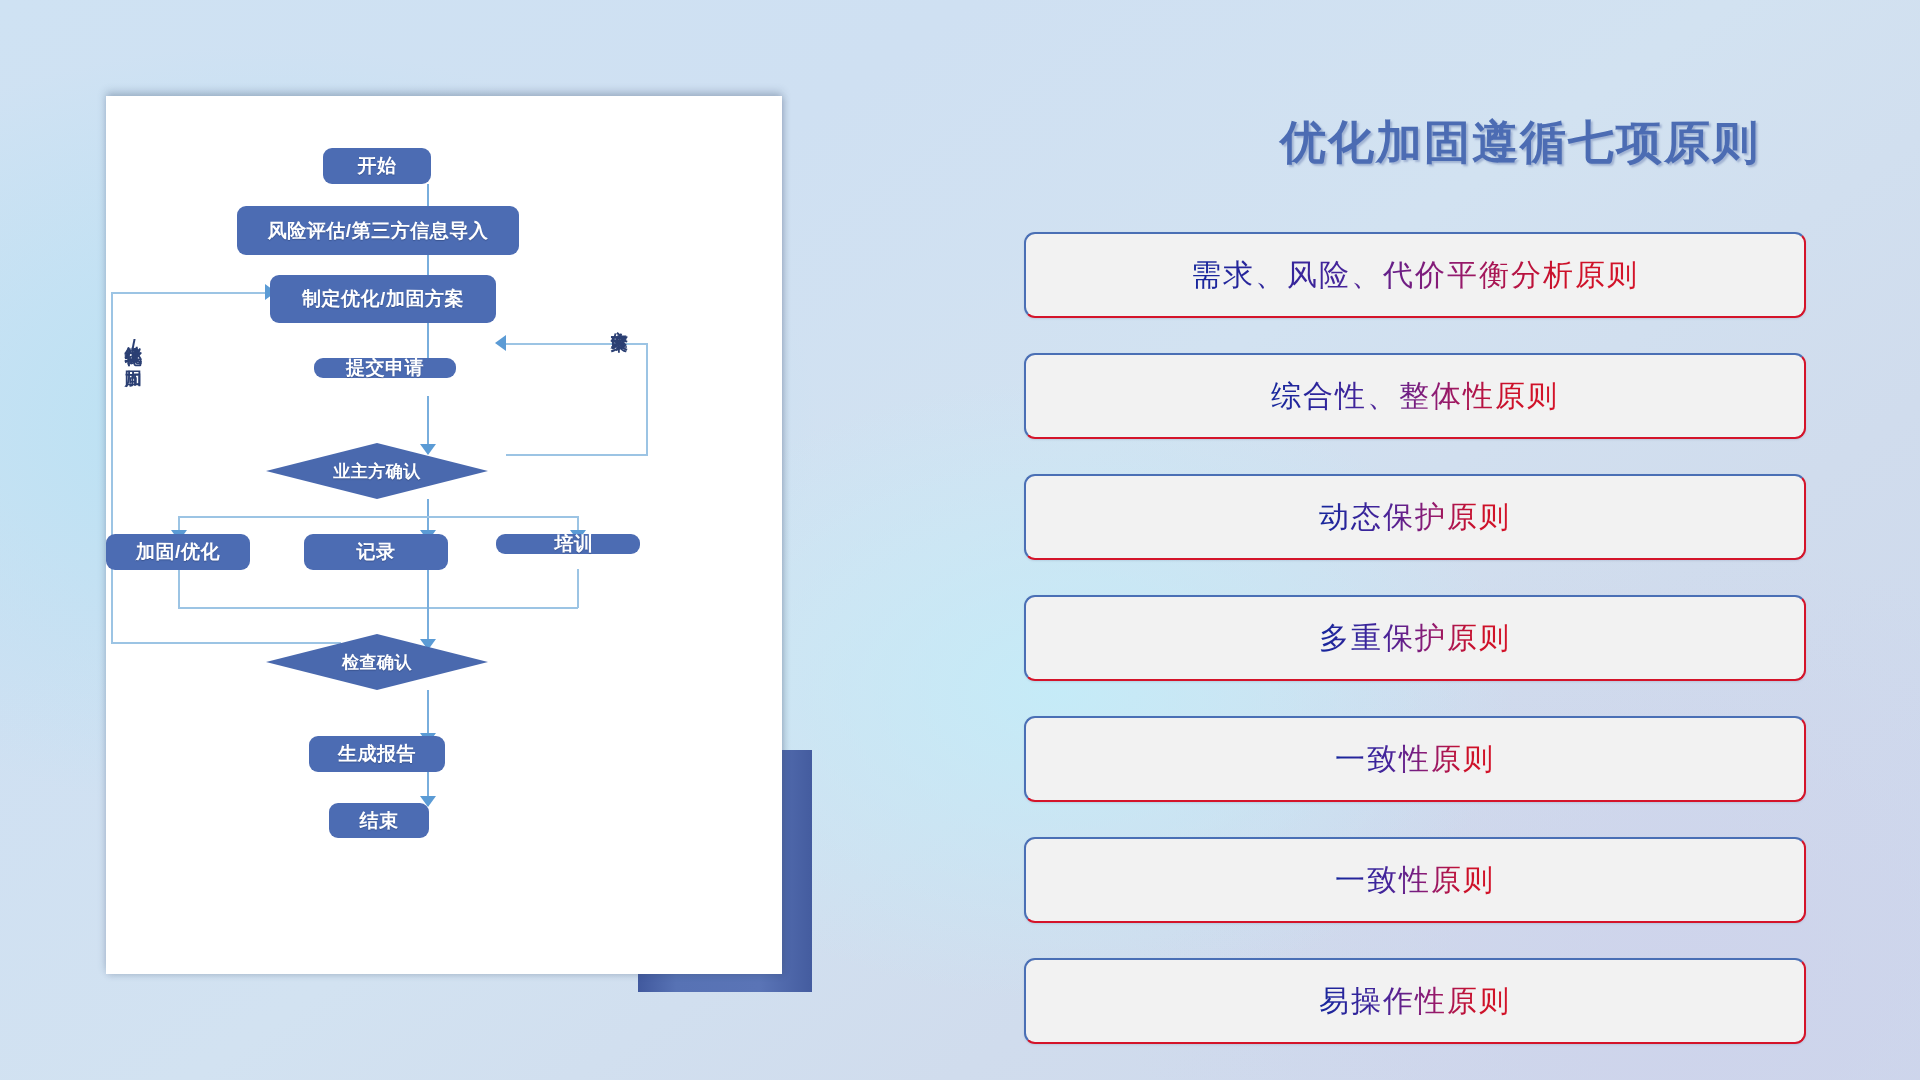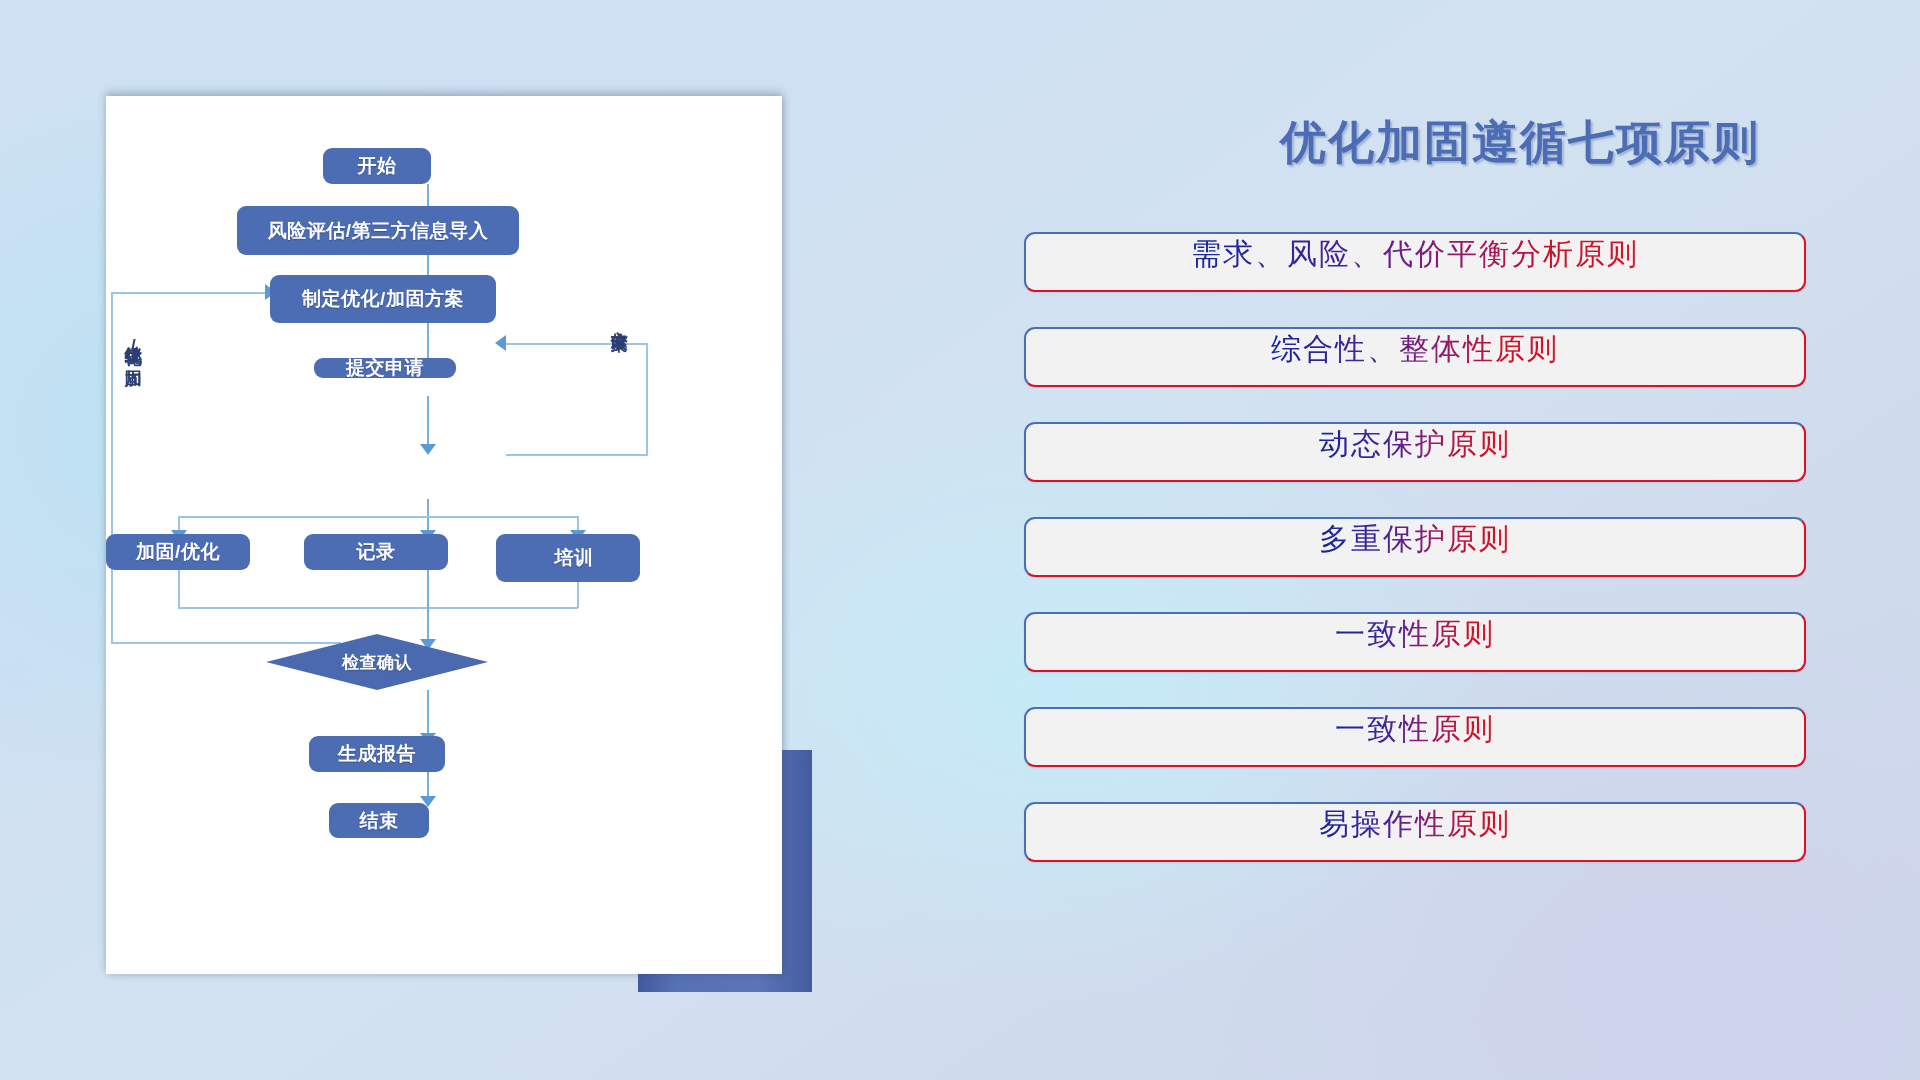--- a/index.html
+++ b/index.html
@@ -140,31 +140,32 @@
   .principles {
     position: absolute;
     left: 1024px;
     top: 232px;
     width: 782px;
   }
 
   .principle {
     position: relative;
     box-sizing: border-box;
-    height: 60px;
+    height: 86px;
     margin-bottom: 35px;
     border-radius: 11px;
     background: #f2f2f2;
     border-width: 2.4px;
     border-style: solid;
     border-top-color: #4a6fb5;
     border-left-color: #4a6fb5;
     border-right-color: #d4142a;
     border-bottom-color: #d4142a;
     display: flex;
+    align-items: center;
     justify-content: center;
     box-shadow: 0 1px 2px rgba(90,110,150,0.18);
   }
 
   .principle .ptext {
     font-size: 30px;
     font-weight: normal;
     letter-spacing: 2px;
     white-space: nowrap;
     background: linear-gradient(90deg, #15269c 0%, #46249a 34%, #8f1a72 58%, #cc1028 82%, #d4142a 100%);
@@ -235,30 +236,34 @@
       </div>
 
       <div class="node proc" style="left:164px; top:179px; width:226px; height:48px;">
         <span>制定优化/加固方案</span>
       </div>
 
       <div class="node proc" style="left:208px; top:262px; width:142px; height:20px;">
         <span>提交申请</span>
       </div>
 
+      <div class="node diamond" style="left:160px; top:347px; width:222px; height:56px;">
+        <span class="dia-shape"></span>
+        <span class="dia-label">业主方确认</span>
+      </div>
 
       <div class="node proc" style="left:0px; top:438px; width:144px; height:36px;justify-content:center;">
         <span>加固/优化</span>
       </div>
 
       <div class="node proc" style="left:198px; top:438px; width:144px; height:36px;justify-content:center;">
         <span>记录</span>
       </div>
 
-      <div class="node proc" style="left:390px; top:438px; width:144px; height:48px;padding-left:12px;">
+      <div class="node proc" style="left:390px; top:438px; width:144px; height:20px;padding-left:12px;">
         <span>培训</span>
       </div>
 
       <div class="node diamond" style="left:160px; top:538px; width:222px; height:56px;">
         <span class="dia-shape"></span>
         <span class="dia-label">检查确认</span>
       </div>
 
       <div class="node proc" style="left:203px; top:640px; width:136px; height:36px;">
         <span>生成报告</span>

